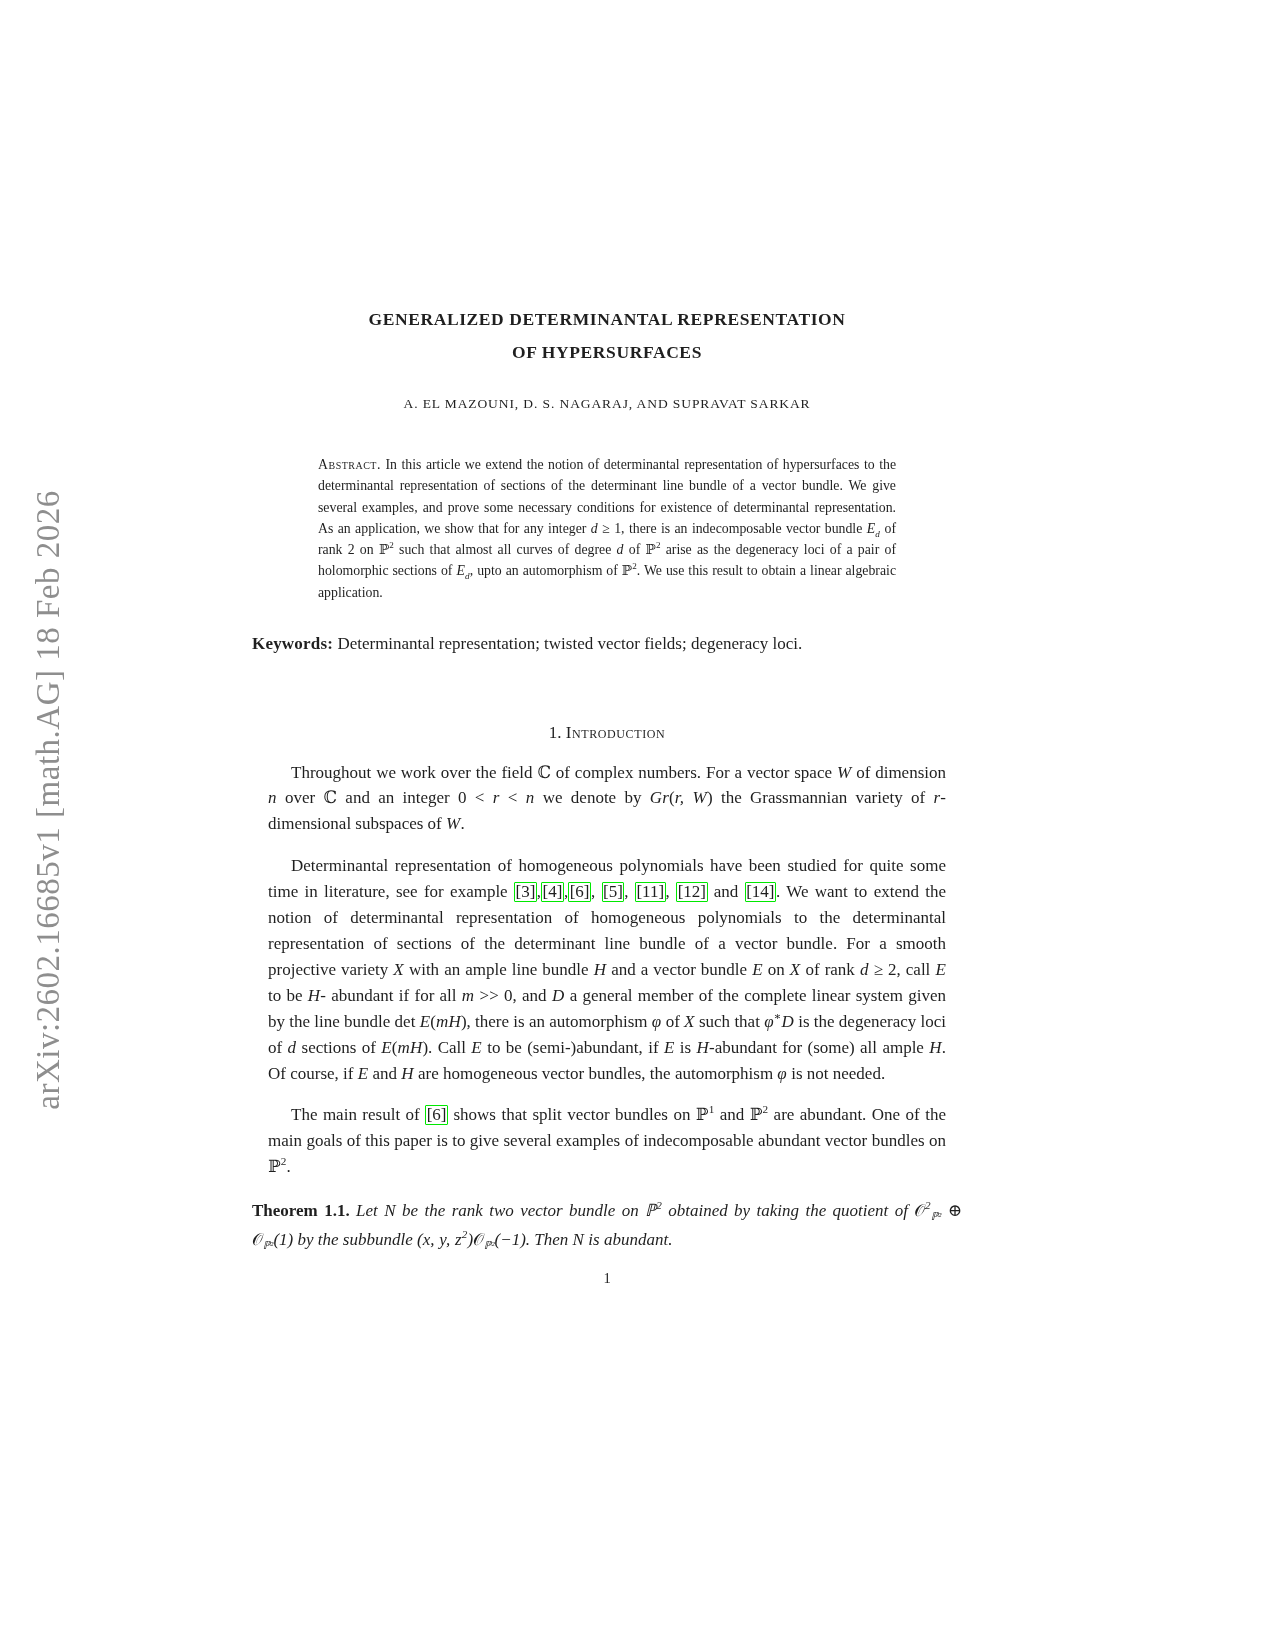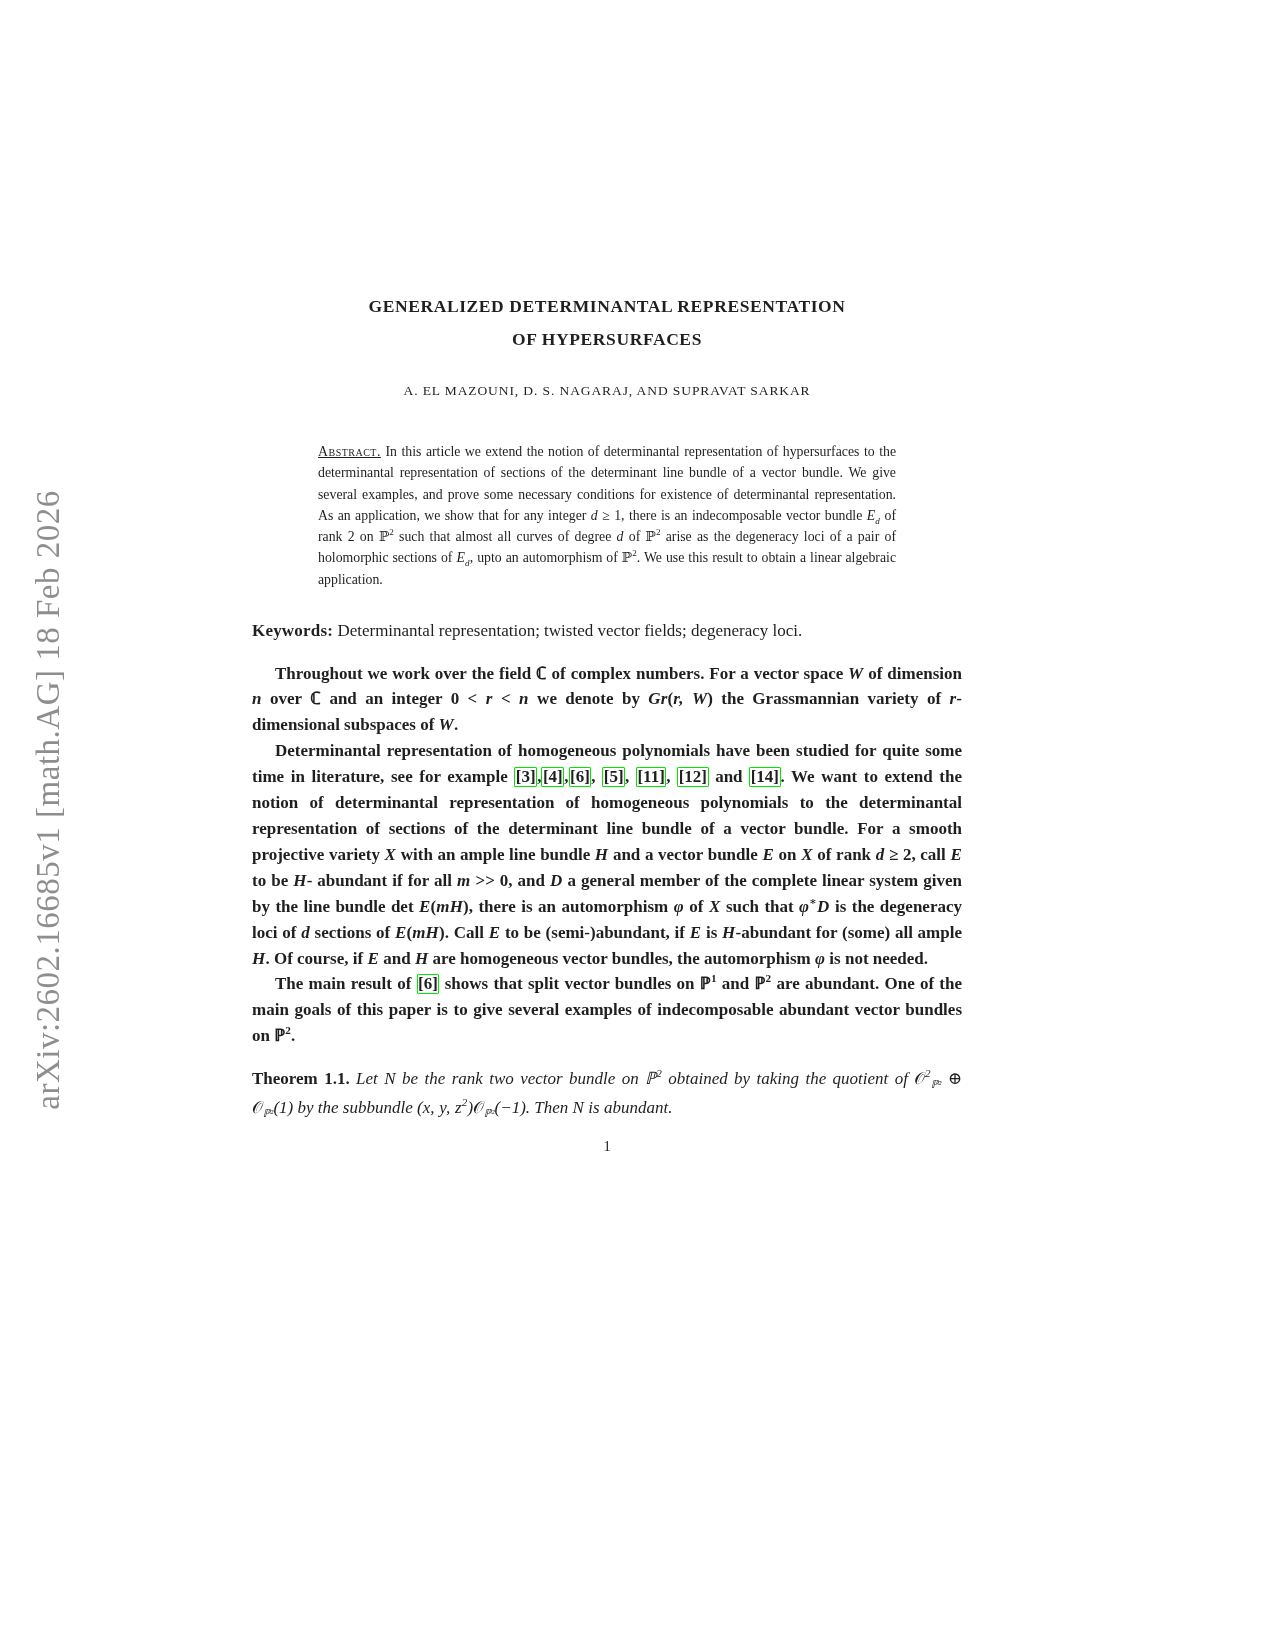--- a/index.html
+++ b/index.html
@@ -10,49 +10,49 @@
     -webkit-font-smoothing:antialiased;
   }
   .arxiv-vertical{
     position:absolute;left:-345px;top:775px;width:800px;height:50px;
     transform:rotate(-90deg);
     text-align:center;white-space:nowrap;
     font-size:33px;letter-spacing:0.5px;
     color:var(--gray,#8e8e8e);
   }
   .content{
-    position:absolute;left:252px;top:4px;width:710px;
+    position:absolute;left:252px;top:17px;width:710px;
   }
   .title{
     margin-top:286px;
     text-align:center;font-weight:bold;font-size:17.5px;
     letter-spacing:0.6px;line-height:33px;
   }
   .authors{
     margin-top:27px;text-align:center;
     font-size:13.5px;letter-spacing:0.9px;font-family:Liberation Serif, serif;
   }
   .abstract{
     margin-top:42px;padding:0 66px;
     font-size:13.8px;line-height:21.3px;text-align:justify;
   }
-  .smallcaps{font-variant:small-caps;text-decoration:underline;}
+  .smallcaps{font-variant:small-caps;}
   .abstract .smallcaps{letter-spacing:0.5px;}
   .keywords{
     margin-top:28px;font-size:17px;line-height:25.5px;text-align:justify;
   }
   .keywords b{letter-spacing:0.2px;}
   .section-heading{
     margin-top:66px;text-align:center;font-size:17px;
   }
   .section-heading .smallcaps{letter-spacing:0.6px;}
   .body-paragraphs{margin-top:17px;}
   p.para{
-    margin:0;font-size:17px;line-height:25.9px;
-    text-align:justify;text-indent:23px;font-weight:bold;
+    margin:16px;font-size:17px;line-height:25.9px;
+    text-align:justify;text-indent:23px;
   }
   .theorem{
     margin-top:15px;font-size:17px;line-height:28px;text-align:justify;
   }
   .theorem .thm-label{font-weight:bold;font-style:normal;margin-top:30px;}
   .theorem .thm-body{font-style:italic;}
   .page-number{
     margin-top:16px;text-align:center;font-size:14.5px;
   }
   sup{font-size:66%;line-height:0;vertical-align:super;}
@@ -81,20 +81,24 @@
   <div class="abstract">
     <span class="smallcaps">Abstract.</span>
     <span>In this article we extend the notion of determinantal representation of hypersurfaces to the determinantal representation of sections of the determinant line bundle of a vector bundle. We give several examples, and prove some necessary conditions for existence of determinantal representation. As an application, we show that for any integer <i>d</i> ≥ 1, there is an indecomposable vector bundle <i>E<sub>d</sub></i> of rank 2 on ℙ<sup>2</sup> such that almost all curves of degree <i>d</i> of ℙ<sup>2</sup> arise as the degeneracy loci of a pair of holomorphic sections of <i>E<sub>d</sub></i>, upto an automorphism of ℙ<sup>2</sup>. We use this result to obtain a linear algebraic application.</span>
   </div>
 
   <div class="keywords">
     <b>Keywords:</b>
     <span>Determinantal representation; twisted vector fields; degeneracy loci.</span>
   </div>
 
+  <div class="section-heading">
+    <span>1.</span>
+    <span class="smallcaps">Introduction</span>
+  </div>
 
   <div class="body-paragraphs">
     <p class="para">Throughout we work over the field ℂ of complex numbers. For a vector space <i>W</i> of dimension <i>n</i> over ℂ and an integer 0 &lt; <i>r</i> &lt; <i>n</i> we denote by <i>Gr</i>(<i>r, W</i>) the Grassmannian variety of <i>r</i>-dimensional subspaces of <i>W</i>.</p>
     <p class="para">Determinantal representation of homogeneous polynomials have been studied for quite some time in literature, see for example <span class="cite">[3]</span>,<span class="cite">[4]</span>,<span class="cite">[6]</span>, <span class="cite">[5]</span>, <span class="cite">[11]</span>, <span class="cite">[12]</span> and <span class="cite">[14]</span>. We want to extend the notion of determinantal representation of homogeneous polynomials to the determinantal representation of sections of the determinant line bundle of a vector bundle. For a smooth projective variety <i>X</i> with an ample line bundle <i>H</i> and a vector bundle <i>E</i> on <i>X</i> of rank <i>d</i> ≥ 2, call <i>E</i> to be <i>H</i>- abundant if for all <i>m</i> &gt;&gt; 0, and <i>D</i> a general member of the complete linear system given by the line bundle det <i>E</i>(<i>mH</i>), there is an automorphism <i>φ</i> of <i>X</i> such that <i>φ</i><sup>∗</sup><i>D</i> is the degeneracy loci of <i>d</i> sections of <i>E</i>(<i>mH</i>). Call <i>E</i> to be (semi-)abundant, if <i>E</i> is <i>H</i>-abundant for (some) all ample <i>H</i>. Of course, if <i>E</i> and <i>H</i> are homogeneous vector bundles, the automorphism <i>φ</i> is not needed.</p>
     <p class="para">The main result of <span class="cite">[6]</span> shows that split vector bundles on ℙ<sup>1</sup> and ℙ<sup>2</sup> are abundant. One of the main goals of this paper is to give several examples of indecomposable abundant vector bundles on ℙ<sup>2</sup>.</p>
   </div>
 
   <div class="theorem">
     <span class="thm-label">Theorem 1.1.</span>
     <span class="thm-body">Let <i>N</i> be the rank two vector bundle on ℙ<sup>2</sup> obtained by taking the quotient of <span class="script-o">𝒪</span><sup>2</sup><sub>ℙ²</sub> ⊕ <span class="script-o">𝒪</span><sub>ℙ²</sub>(1) by the subbundle (<i>x, y, z</i><sup>2</sup>)<span class="script-o">𝒪</span><sub>ℙ²</sub>(−1). Then <i>N</i> is abundant.</span>

